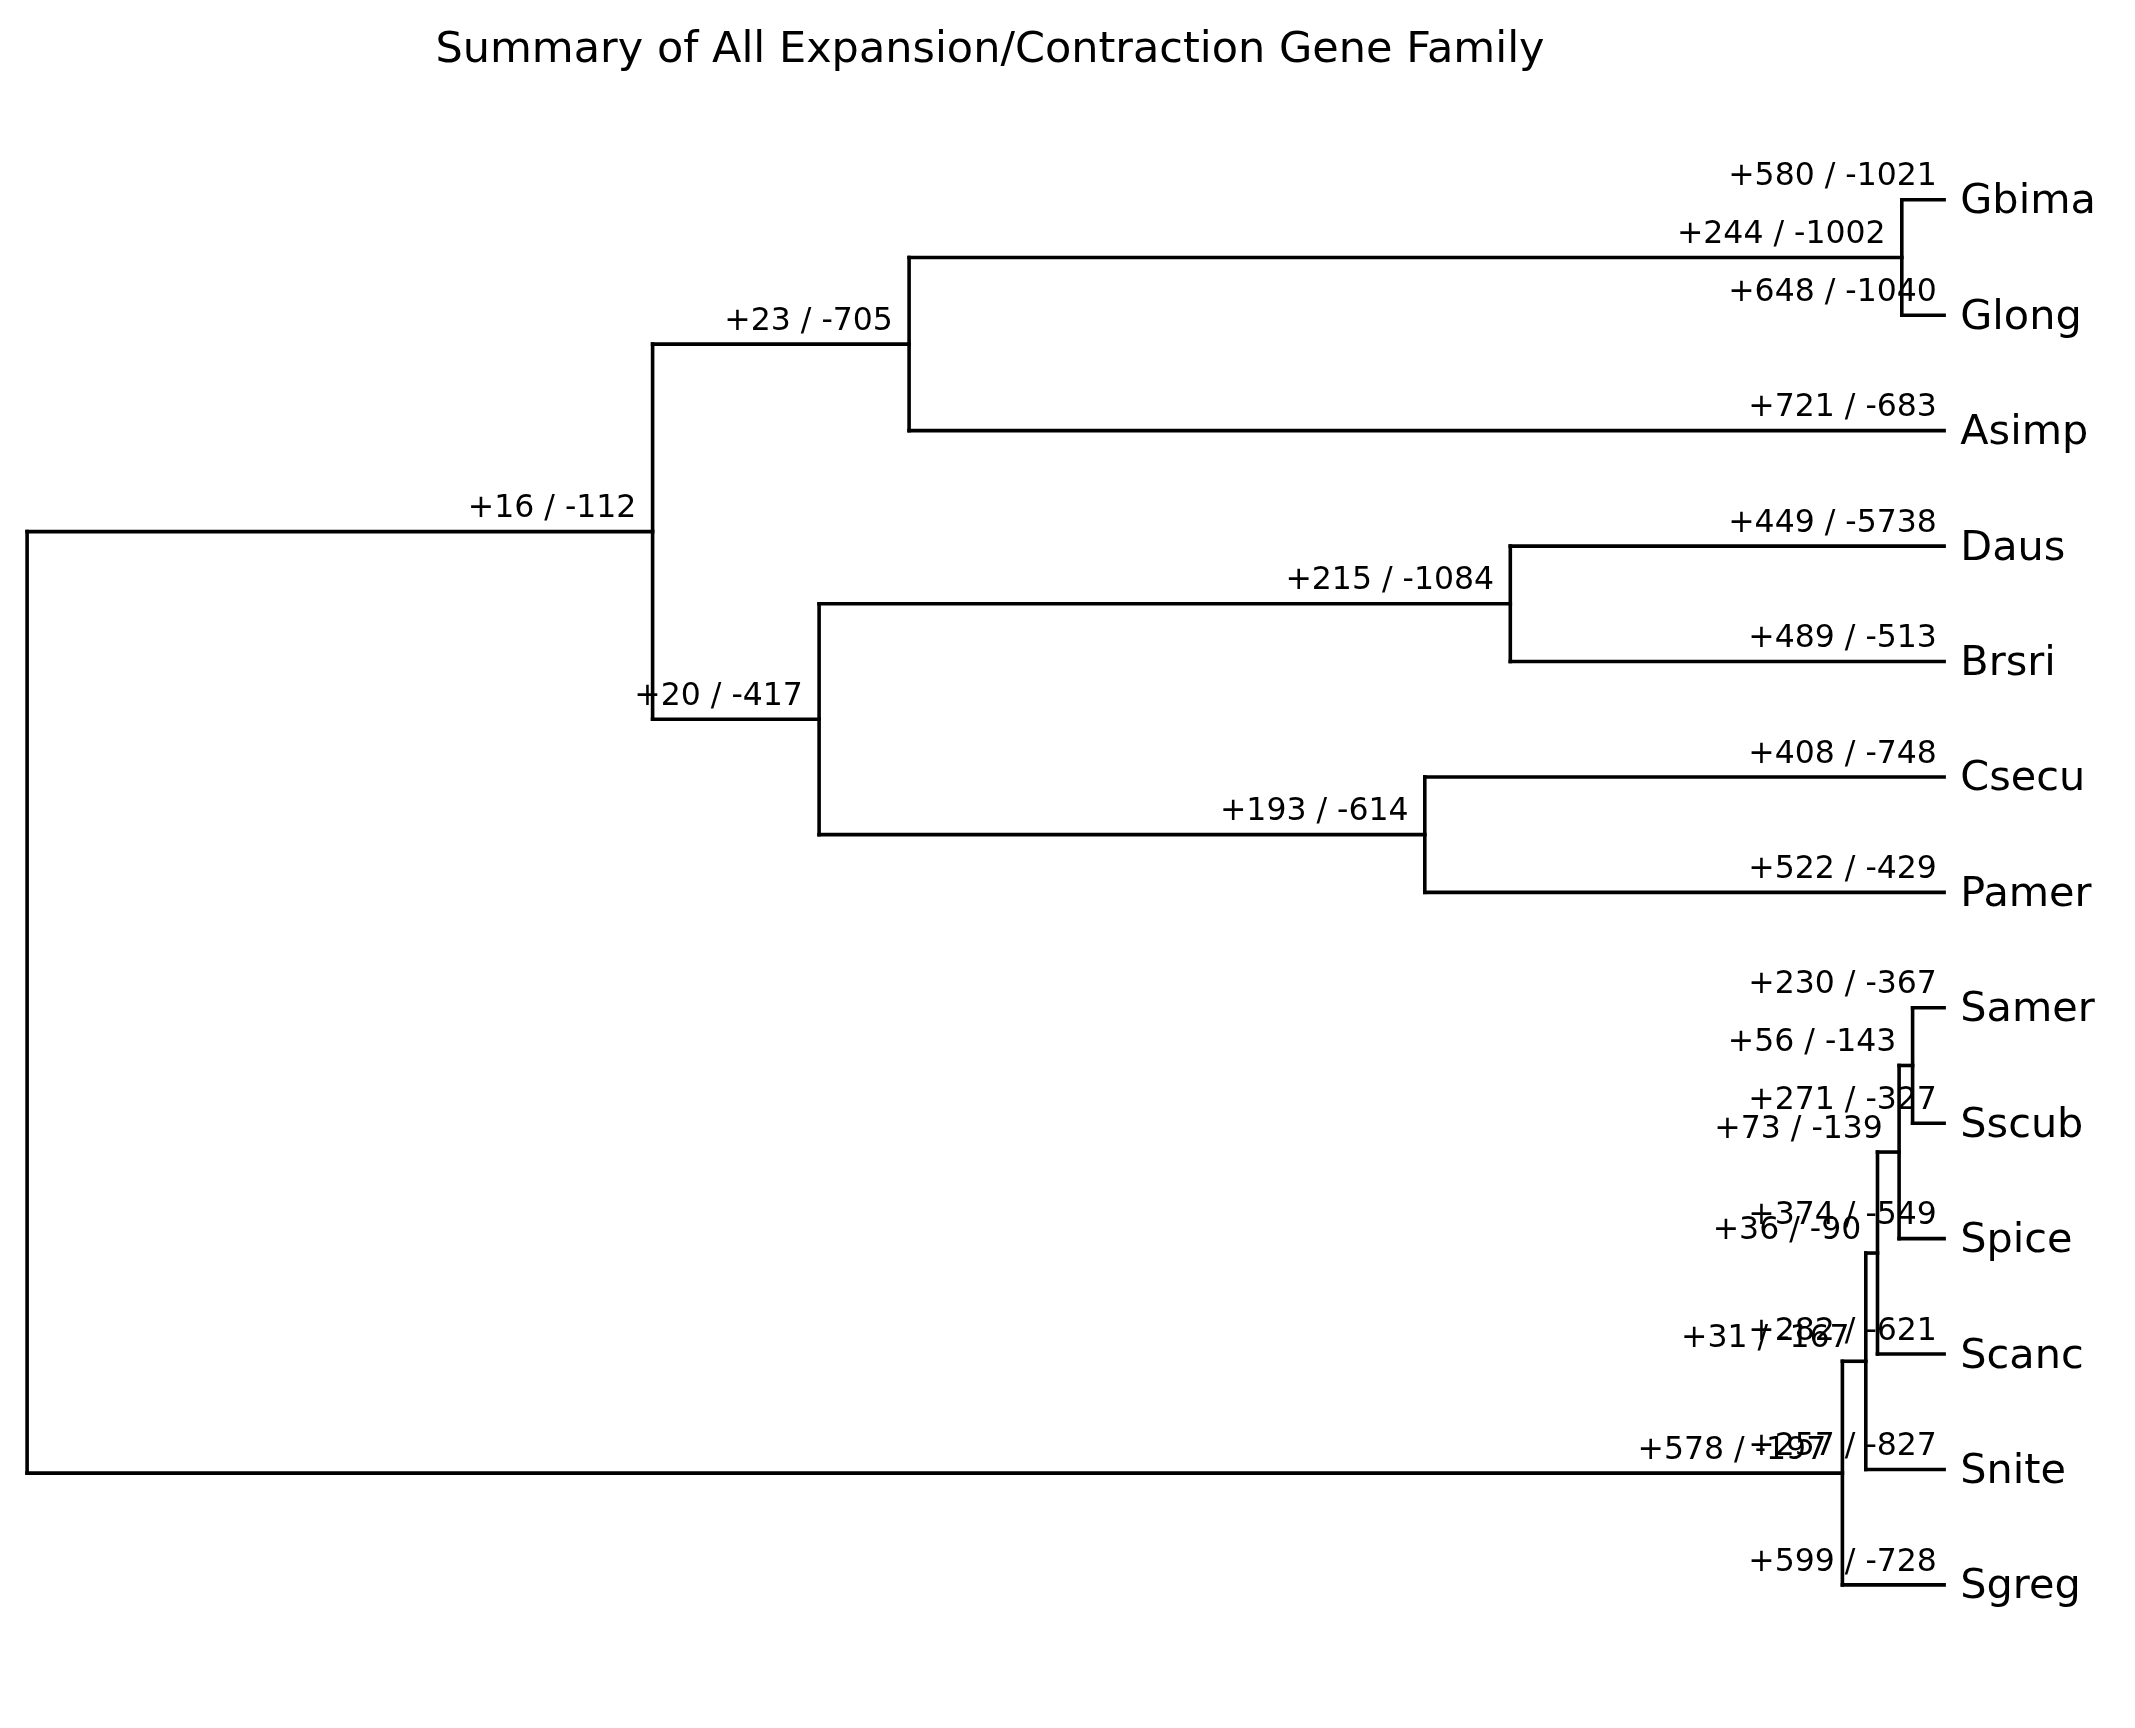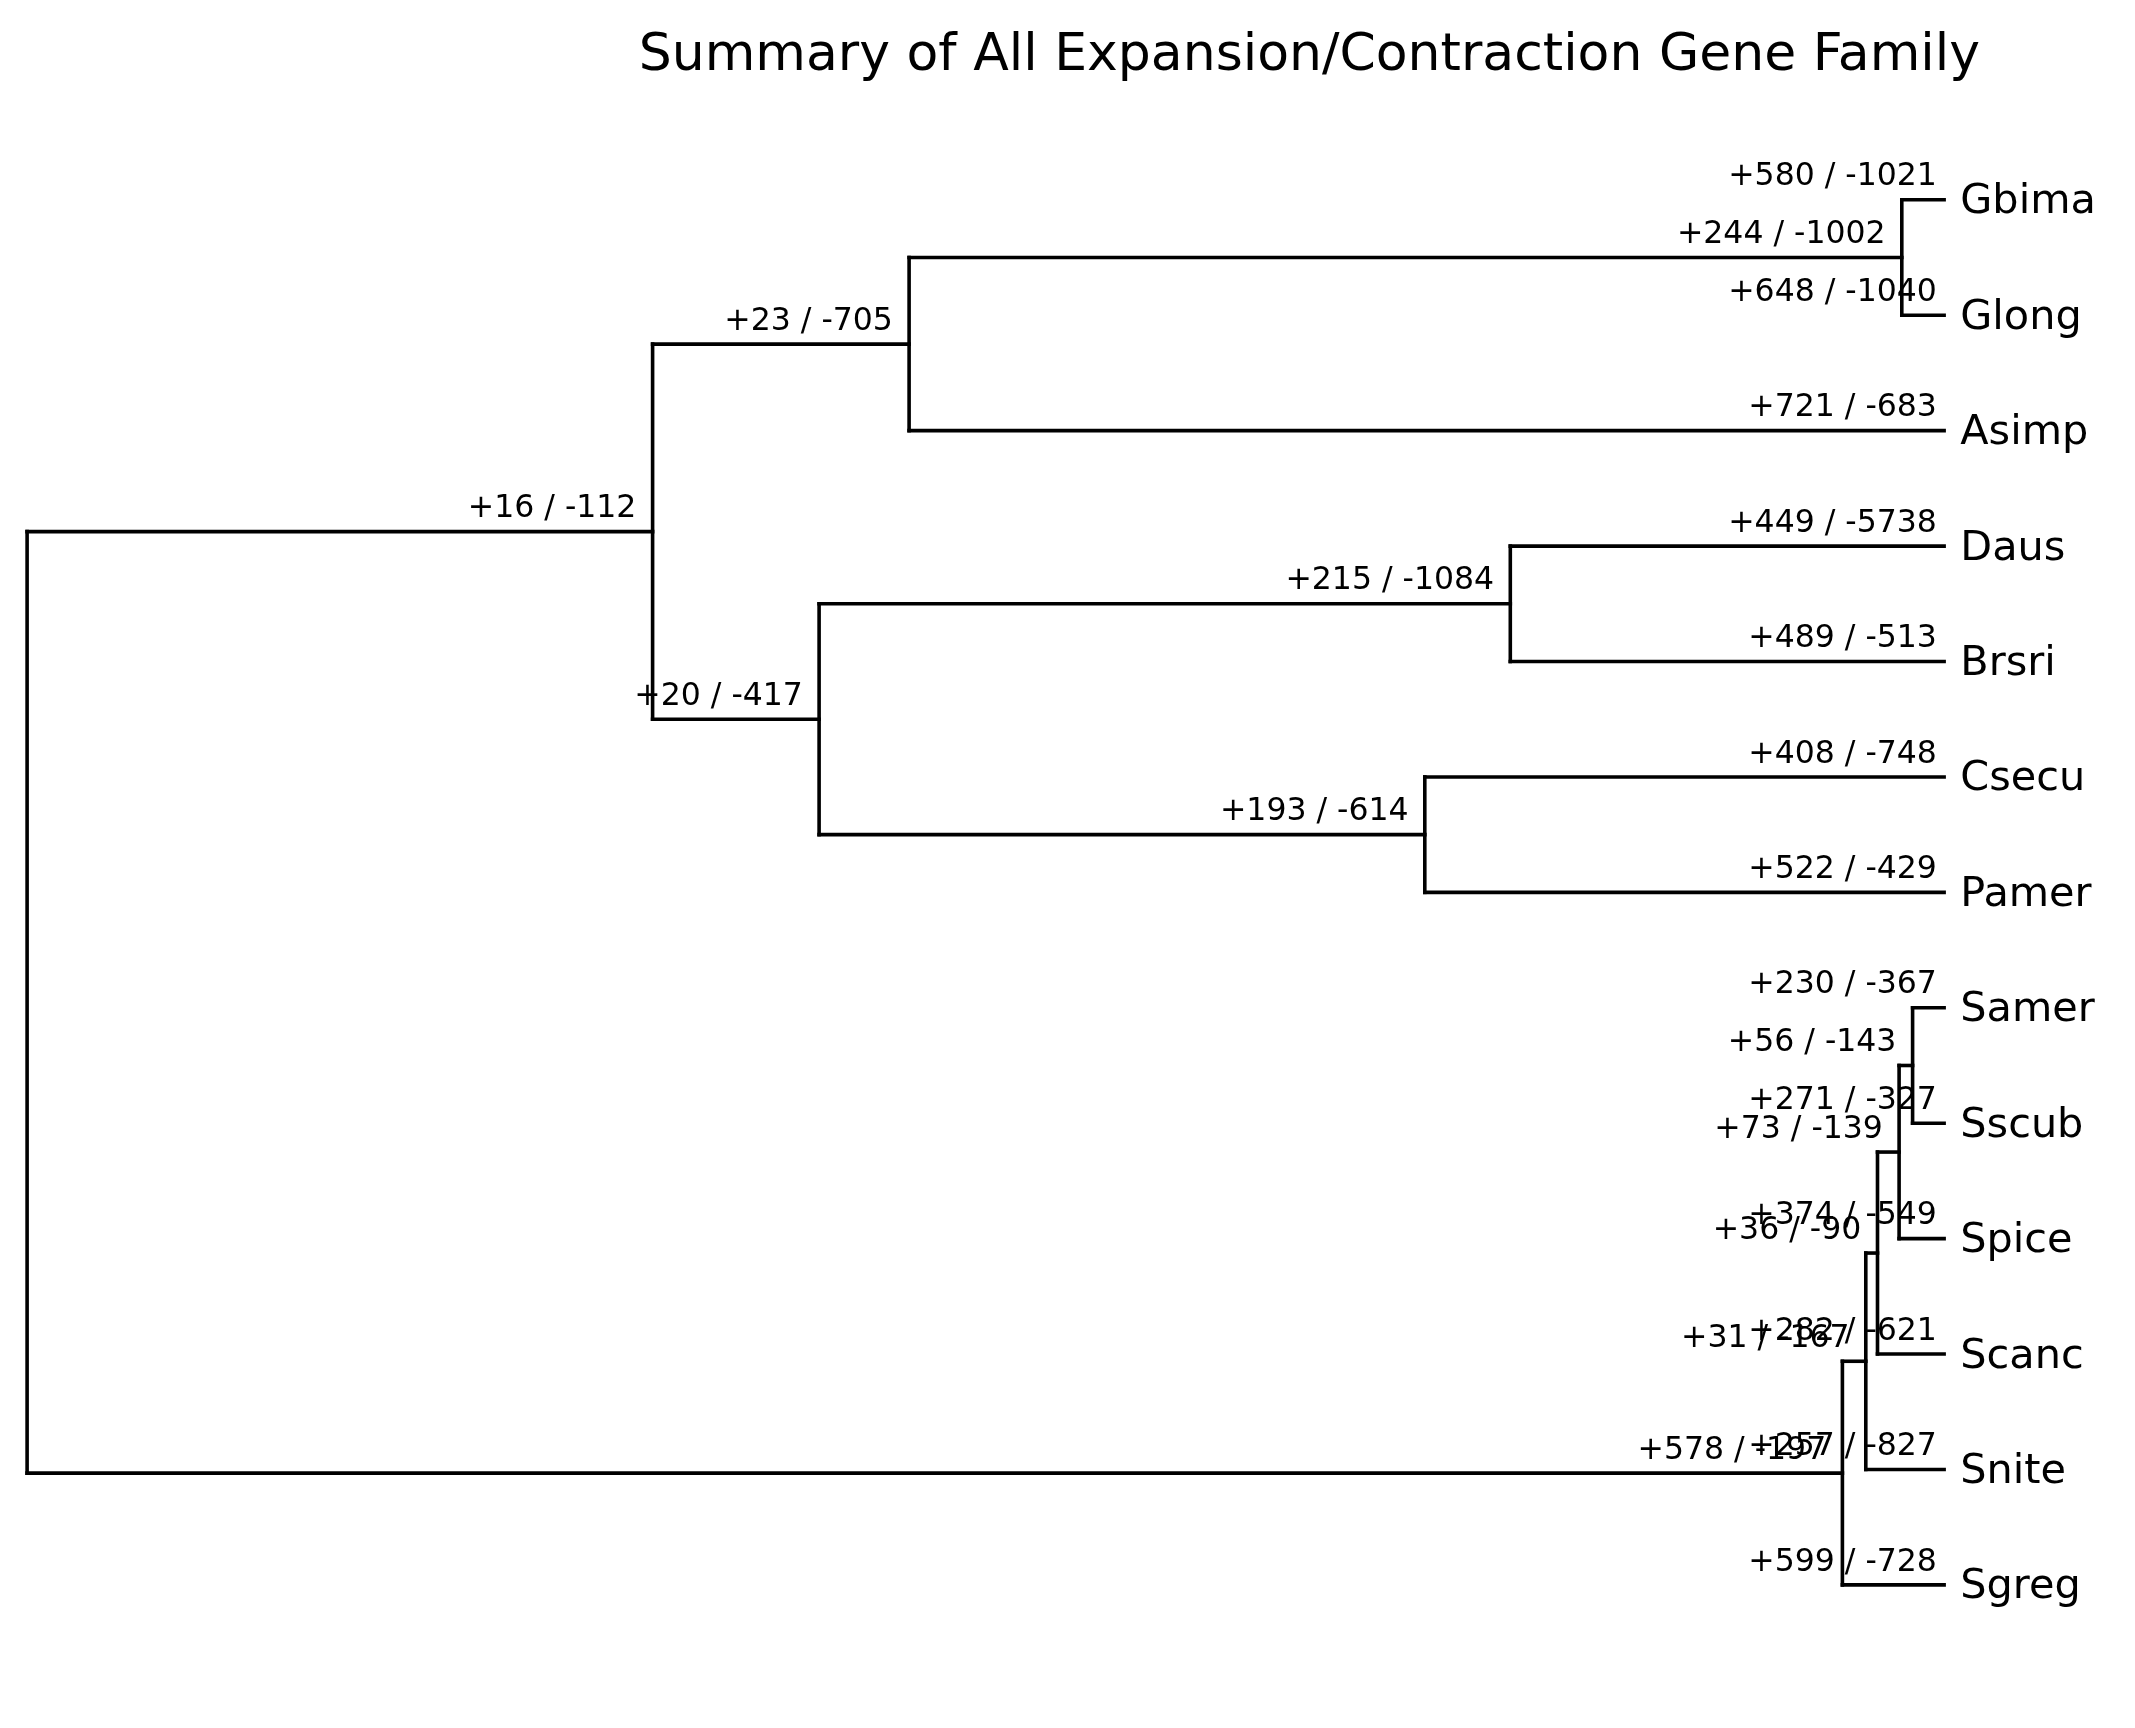--- a/index.html
+++ b/index.html
@@ -13,22 +13,22 @@
     height: 1728px;
     background: #ffffff;
     font-family: "DejaVu Sans", sans-serif;
     overflow: hidden;
   }
   .figure-title {
     position: absolute;
     top: 21.6px;
     left: 0;
     width: 1980px;
-    text-align: right;
-    font-size: 52px;
+    text-align: center;
+    font-size: 43px;
     color: #000000;
     white-space: nowrap;
   }
   svg.tree-canvas {
     position: absolute;
     top: 0;
     left: 0;
   }
   svg.tree-canvas text {
     fill: #000000;

